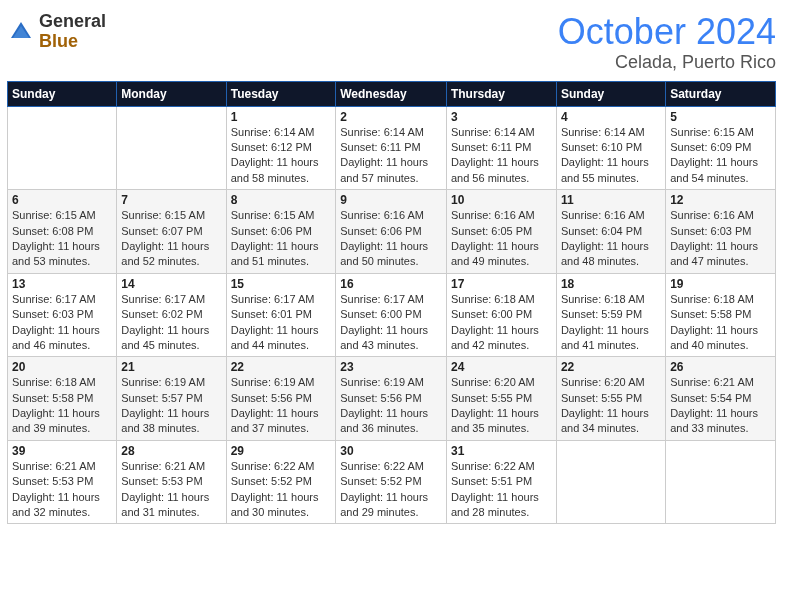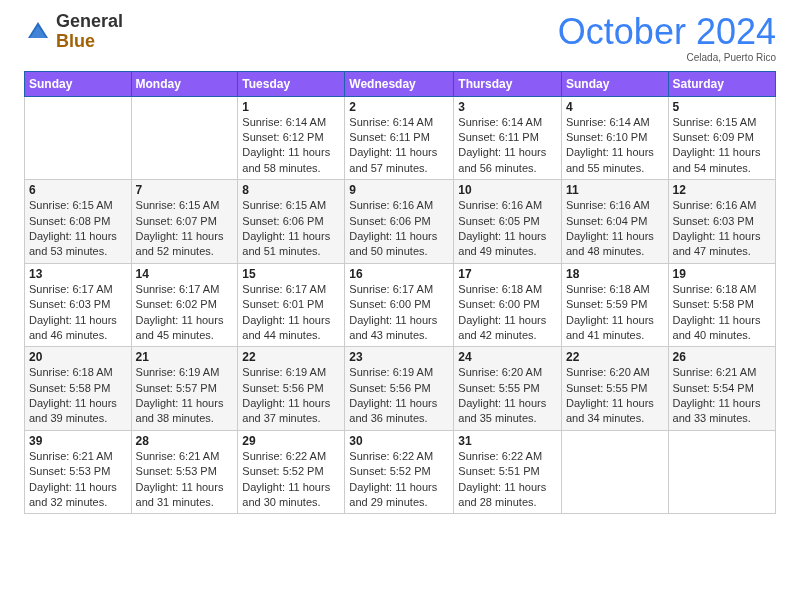--- a/index.html
+++ b/index.html
@@ -6,21 +6,21 @@
     body {
       font-family: Arial, sans-serif;
       background: #fff;
       width: 792px;
       height: 612px;
       overflow: hidden;
     }
     .page {
       width: 792px;
       height: 612px;
-      padding: 12px 16px 12px 24px;
+      padding: 12px 16px 12px 7px;
       position: relative;
     }
     .header {
       display: flex;
       justify-content: space-between;
       align-items: flex-start;
       margin-bottom: 8px;
     }
     .logo {
       display: flex;
@@ -49,30 +49,30 @@
     .title-block {
       text-align: right;
     }
     .month-title {
       font-size: 36px;
       font-weight: normal;
       color: #3b82f6;
       line-height: 1.1;
     }
     .location {
-      font-size: 10px;
+      font-size: 18px;
       color: #555;
     }
     .calendar {
       width: 100%;
       border-collapse: collapse;
       border: 1px solid #ccc;
     }
     .calendar th {
-      background: #8b5cf6;
+      background: #0f172a;
       color: #fff;
       font-size: 12px;
       font-weight: bold;
       padding: 5px 4px;
       text-align: left;
       border: 1px solid #2060b0;
     }
     .calendar td {
       width: 113px;
       vertical-align: top;

